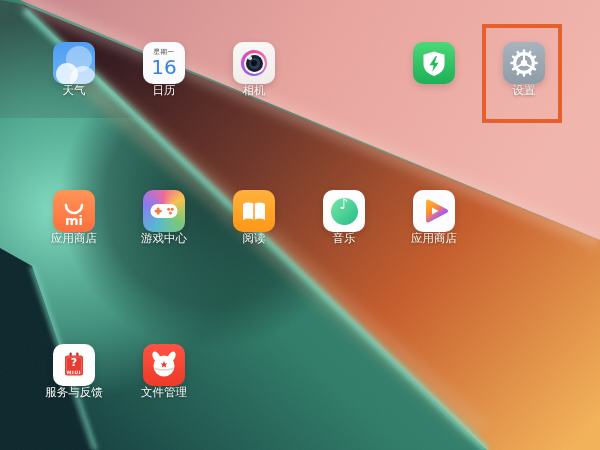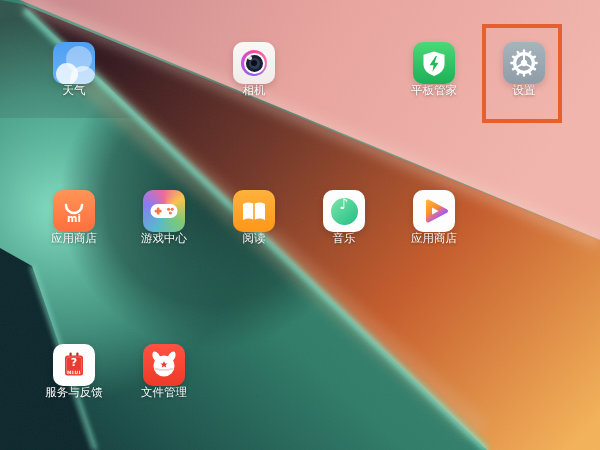--- a/index.html
+++ b/index.html
@@ -137,20 +137,27 @@
 
   <div class="cell r1 c1">
     <div class="icon bg-weather">
       <div class="cloud w1"></div>
       <div class="cloud w2"></div>
       <div class="cloud w3"></div>
     </div>
     <div class="label">天气</div>
   </div>
 
+  <div class="cell r1 c2">
+    <div class="icon bg-calendar">
+      <div class="cal-week">星期一</div>
+      <div class="cal-day">16</div>
+    </div>
+    <div class="label">日历</div>
+  </div>
 
   <div class="cell r1 c3">
     <div class="icon bg-camera">
       <div class="lens-ring"></div>
       <div class="lens-white"></div>
       <div class="lens-dark"></div>
       <div class="lens-mid"></div>
       <div class="lens-pupil"></div>
       <div class="lens-hi"></div>
     </div>
@@ -158,21 +165,20 @@
   </div>
 
 
   <div class="cell r1 c5">
     <div class="icon bg-guard">
       <svg width="42" height="42" viewBox="0 0 42 42">
         <path d="M21 9.5 L31.5 12.8 V22 C31.5 28 27.3 31.8 21 34 C14.7 31.8 10.5 28 10.5 22 V12.8 Z" fill="#ffffff"></path>
         <polygon points="22.8,14 16.5,23.2 20.6,23.2 19.4,29.8 25.6,20.8 21.7,20.8 23.9,14" fill="#22bb5c"></polygon>
       </svg>
     </div>
-    <div class="label">平板管家</div>
   </div>
 
   <div class="cell r1 c6">
     <div class="icon bg-settings">
       <svg width="42" height="42" viewBox="0 0 42 42">
         <g fill="#ffffff">
           <circle cx="21" cy="21" r="11"></circle>
           <g>
             <rect x="19.8" y="7.2" width="2.4" height="4" rx="1"></rect>
             <rect x="19.8" y="30.8" width="2.4" height="4" rx="1"></rect>
@@ -210,21 +216,21 @@
     </div>
     <div class="label">设置</div>
   </div>
 
   <div class="cell r2 c1">
     <div class="icon bg-store">
       <svg width="42" height="42" viewBox="0 0 42 42">
         <path d="M13 15 A 8 8 0 0 0 29 15" fill="none" stroke="#ffffff" stroke-width="2.6" stroke-linecap="round"></path>
       </svg>
       <div style="position:absolute;left:0;top:23px;width:42px;text-align:center;
-                  font-size:10px;font-weight:bold;color:#fff;">mi</div>
+                  font-size:13px;font-weight:bold;color:#fff;">mi</div>
     </div>
     <div class="label">应用商店</div>
   </div>
 
   <div class="cell r2 c2">
     <div class="icon bg-game">
       <svg width="42" height="42" viewBox="0 0 42 42">
         <g>
           <circle cx="14.5" cy="21" r="7" fill="#ffffff"></circle>
           <circle cx="27.5" cy="21" r="7" fill="#ffffff"></circle>

